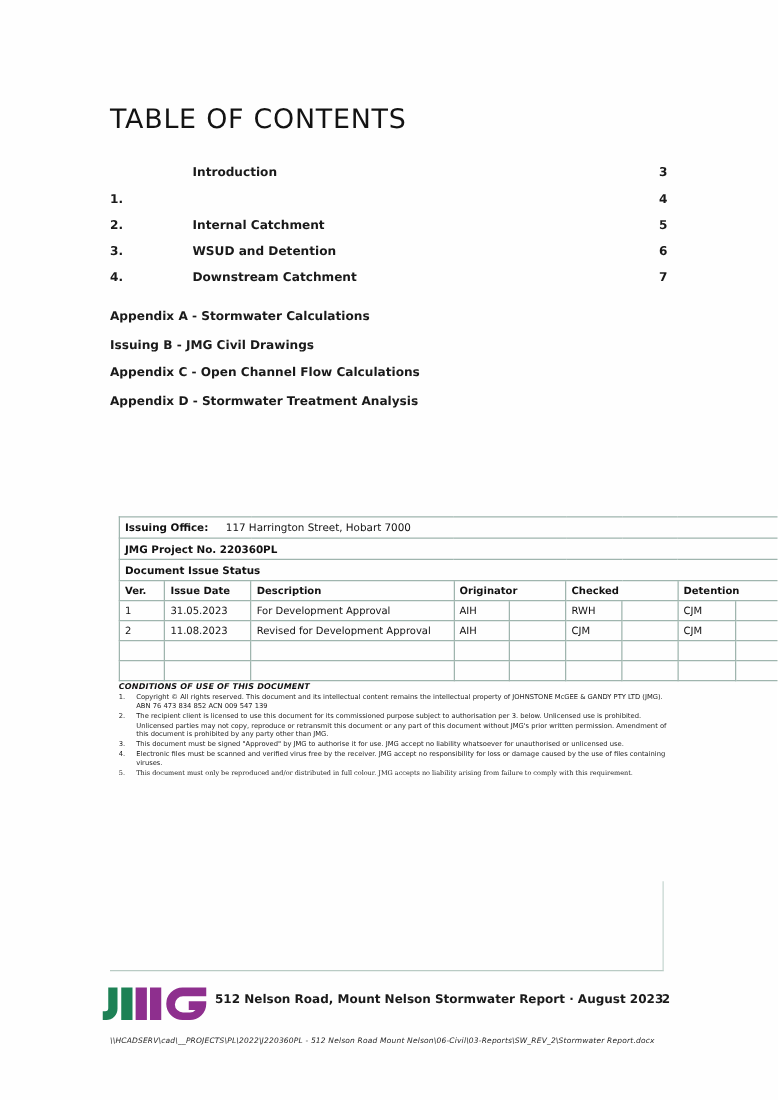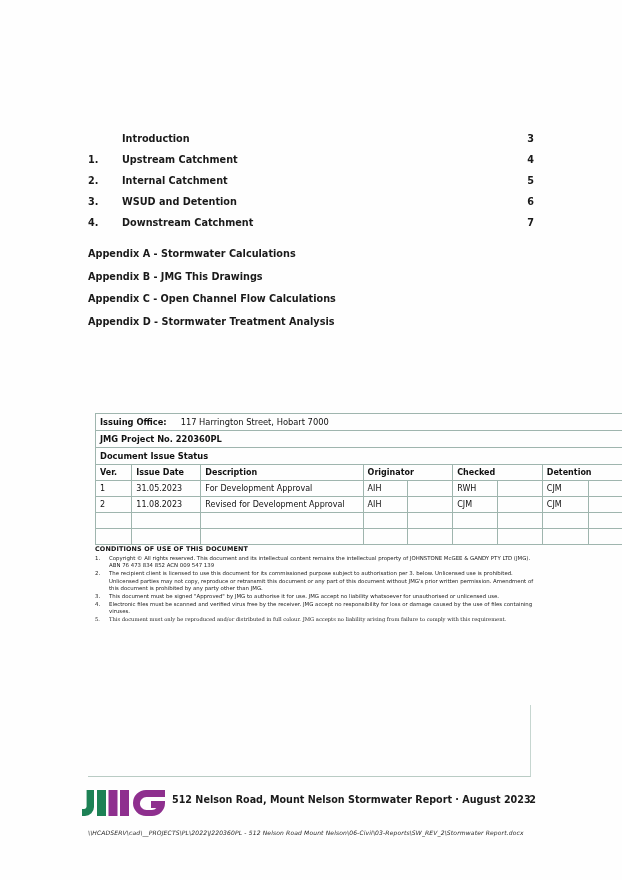--- a/index.html
+++ b/index.html
@@ -50,20 +50,21 @@
     line-height: 21px;
     white-space: nowrap;
   }
   .toc-num {
     width: 34px;
     flex: 0 0 34px;
   }
   .toc-label {
     flex: 0 0 auto;
     padding-right: 2px;
+    margin-left: 32px;
   }
   .toc-dots {
     flex: 1 1 auto;
     overflow: hidden;
     height: 1em;
     position: relative;
     margin: 0 1px;
   }
   .toc-dots::after {
     content: "......................................................................................................................................................................";
@@ -130,20 +131,21 @@
     left: 95px;
     top: 545px;
     width: 444px;
   }
   .cond-title {
     font-size: 6.4px;
     font-weight: bold;
     letter-spacing: 0.15px;
     color: #111;
     margin-bottom: 2.2px;
+    font-style: italic;
   }
   .cond-list {
     margin: 0;
     padding: 0;
     list-style: none;
   }
   .cond-item {
     display: flex;
     font-size: 5.4px;
     line-height: 7.1px;
@@ -219,31 +221,31 @@
     line-height: 9.5px;
     color: #262626;
     letter-spacing: 0.15px;
   }
 </style>
 </head>
 <body>
 
 <div class="page">
 
+  <div class="toc-title">TABLE OF CONTENTS</div>
 
   <div class="toc">
     <div class="toc-row">
       <span class="toc-num"></span>
       <span class="toc-label">Introduction</span>
       <span class="toc-dots"></span>
       <span class="toc-page">3</span>
     </div>
     <div class="toc-row">
       <span class="toc-num">1.</span>
-      <span class="toc-label">Upstream Catchment</span>
       <span class="toc-dots"></span>
       <span class="toc-page">4</span>
     </div>
     <div class="toc-row">
       <span class="toc-num">2.</span>
       <span class="toc-label">Internal Catchment</span>
       <span class="toc-dots"></span>
       <span class="toc-page">5</span>
     </div>
     <div class="toc-row tight">
@@ -255,21 +257,21 @@
     <div class="toc-row tight">
       <span class="toc-num">4.</span>
       <span class="toc-label">Downstream Catchment</span>
       <span class="toc-dots"></span>
       <span class="toc-page">7</span>
     </div>
   </div>
 
   <div class="appendices">
     <div class="appendix-item">Appendix A - Stormwater Calculations</div>
-    <div class="appendix-item">Appendix B - JMG This Drawings</div>
+    <div class="appendix-item">Issuing B - JMG Civil Drawings</div>
     <div class="appendix-item">Appendix C - Open Channel Flow Calculations</div>
     <div class="appendix-item">Appendix D - Stormwater Treatment Analysis</div>
   </div>
 
   <table class="issue-table">
     <colgroup>
       <col style="width:30px">
       <col style="width:57px">
       <col style="width:134px">
       <col style="width:37px">

